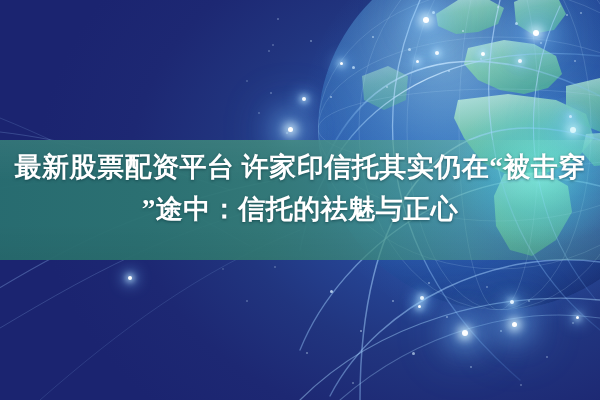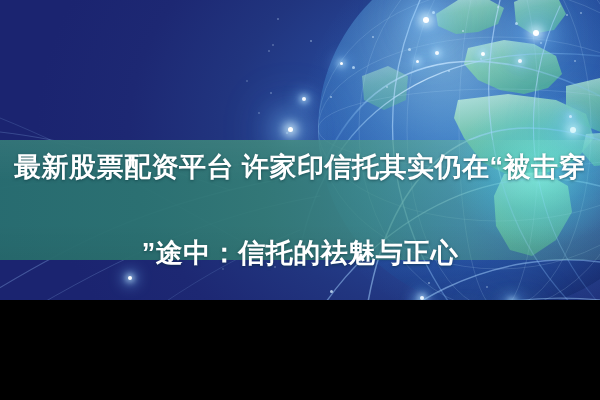--- a/index.html
+++ b/index.html
@@ -4,23 +4,23 @@
 <title>Article Banner</title>
 <style>
   html, body {
     margin: 0;
     padding: 0;
     background: #000;
   }
   #banner {
     position: relative;
     width: 600px;
-    height: 300px;
+    height: 400px;
     overflow: hidden;
-    font-family: Liberation Sans, sans-serif;
+    font-family: Liberation Serif, serif;
     background: #d946ef;
   }
 
   
   .layer { position: absolute; inset: 0; }
 
   
   .bg-base {
     background:
       radial-gradient(ellipse 420px 330px at 76% 44%,
@@ -143,21 +143,20 @@
     line-height: 42px;
     letter-spacing: 0.5px;
     text-shadow: 0 1px 3px rgba(0,40,50,0.55);
     white-space: nowrap;
   }
   .headline .line {
     display: block;
   }
   .headline .line2 {
     white-space: nowrap;
-    margin-top: 44px;
   }
 </style>
 </head>
 <body>
 
 <div id="banner">
 
   <div class="layer bg-base"></div>
 
   <div class="globe-glow"></div>

